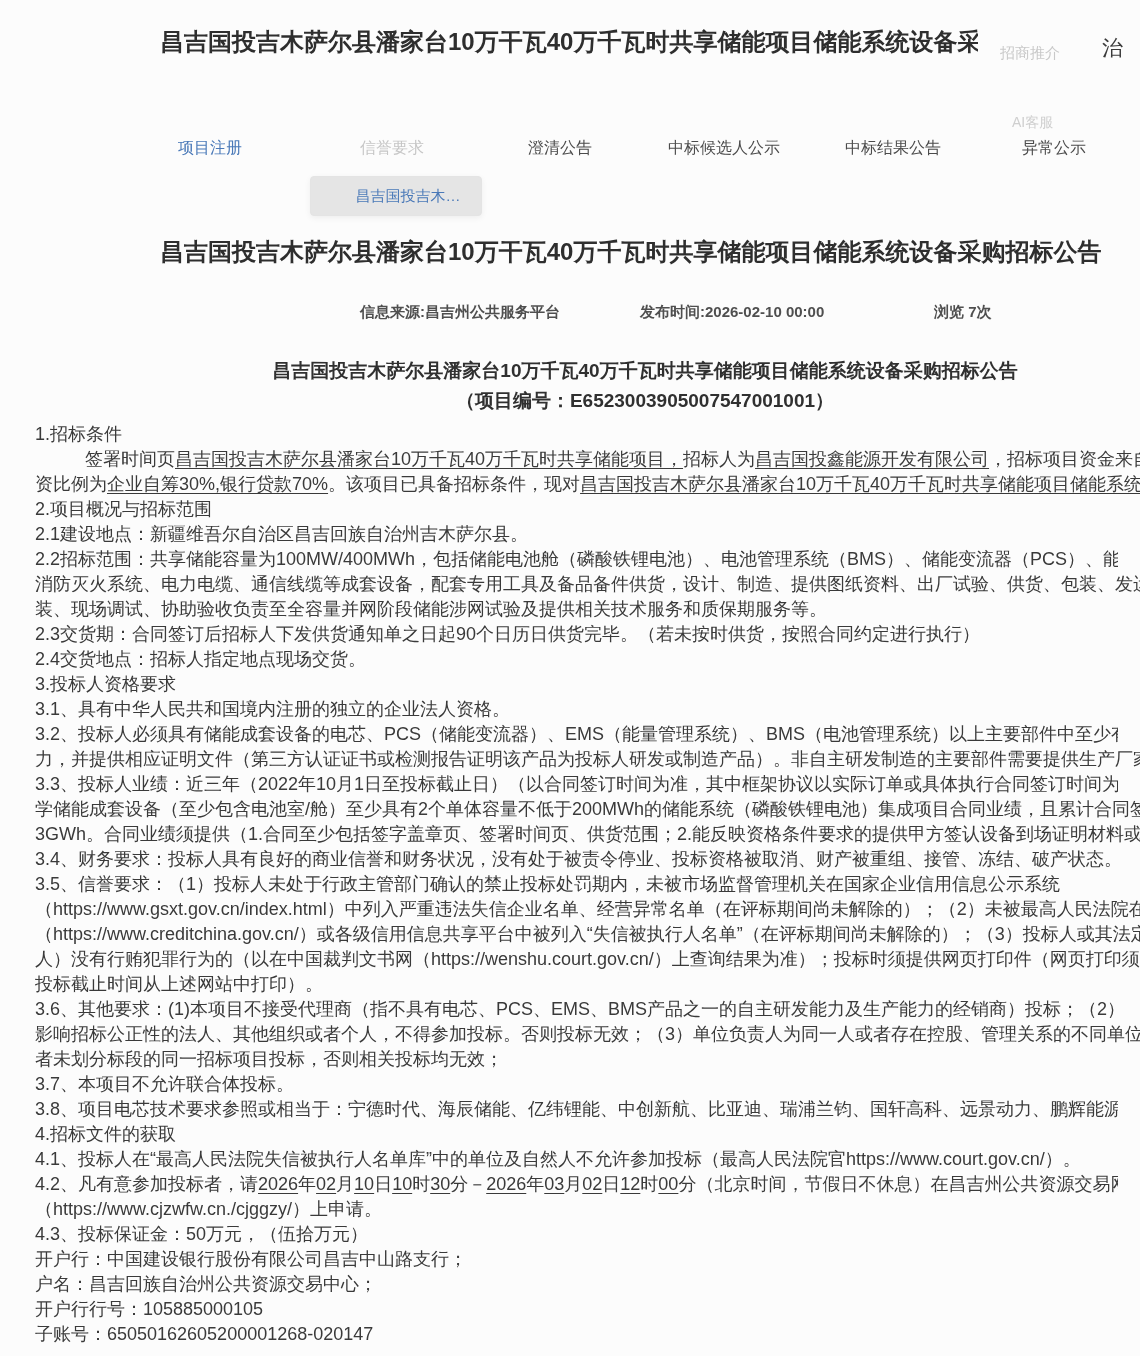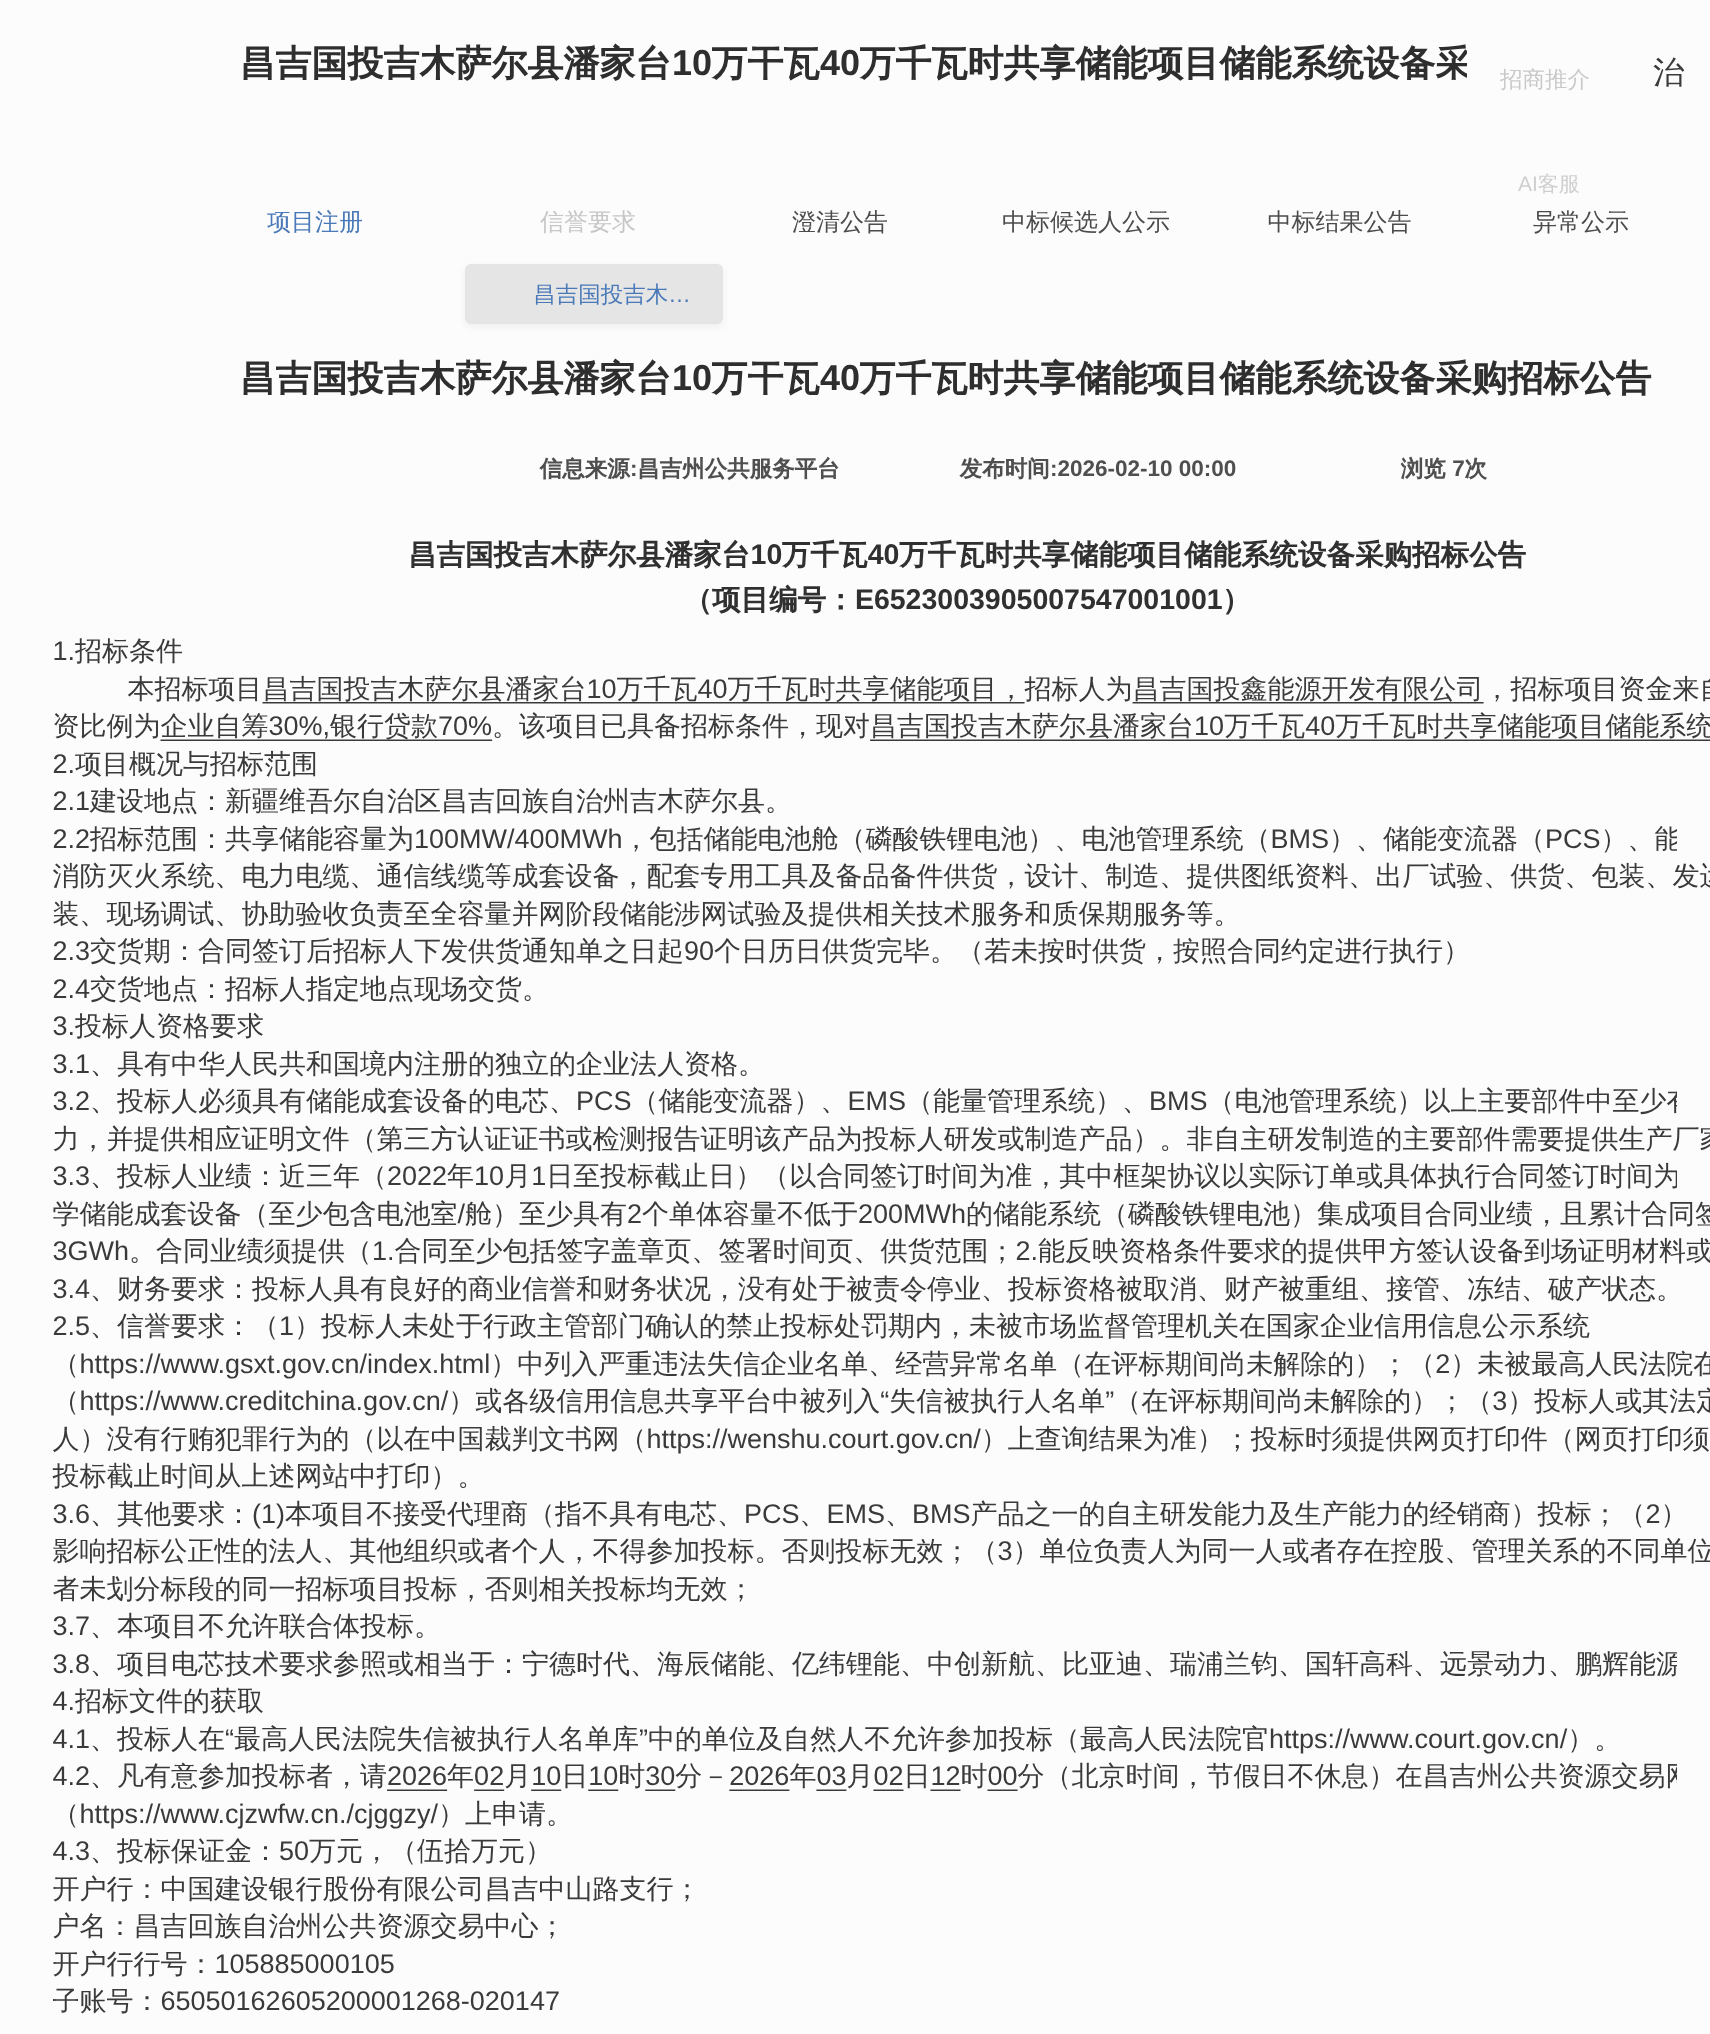--- a/index.html
+++ b/index.html
@@ -80,38 +80,38 @@
 
 <span id="meta-source" class="meta">信息来源:昌吉州公共服务平台</span>
 <span id="meta-publish" class="meta">发布时间:2026-02-10 00:00</span>
 <span id="meta-views" class="meta">浏览 7次</span>
 
 <div id="doc">
   <div class="doc-title">昌吉国投吉木萨尔县潘家台10万千瓦40万千瓦时共享储能项目储能系统设备采购招标公告</div>
   <div class="doc-title">（项目编号：E6523003905007547001001）</div>
   <div id="doc-lines">
       <div class="line i1"><span>1.招标条件</span></div>
-      <div class="line i2"><span>本招标项目</span><span class="u">昌吉国投吉木萨尔县潘家台10万千瓦40万千瓦时共享储能项目，</span><span>招标人为</span><span class="u">昌吉国投鑫能源开发有限公司</span><span>，招标项目资金来自</span></div>
+      <div class="line i2"><span>签署时间页</span><span class="u">昌吉国投吉木萨尔县潘家台10万千瓦40万千瓦时共享储能项目，</span><span>招标人为</span><span class="u">昌吉国投鑫能源开发有限公司</span><span>，招标项目资金来自</span></div>
       <div class="line i0"><span>资比例为</span><span class="u">企业自筹30%,银行贷款70%</span><span>。该项目已具备招标条件，现对</span><span class="u">昌吉国投吉木萨尔县潘家台10万千瓦40万千瓦时共享储能项目储能系统设备采购</span></div>
       <div class="line i1"><span>2.项目概况与招标范围</span></div>
       <div class="line i1"><span>2.1建设地点：新疆维吾尔自治区昌吉回族自治州吉木萨尔县。</span></div>
       <div class="line i1"><span>2.2招标范围：共享储能容量为100MW/400MWh，包括储能电池舱（磷酸铁锂电池）、电池管理系统（BMS）、储能变流器（PCS）、能量管理</span></div>
       <div class="line i0"><span>消防灭火系统、电力电缆、通信线缆等成套设备，配套专用工具及备品备件供货，设计、制造、提供图纸资料、出厂试验、供货、包装、发运、安</span></div>
       <div class="line i0"><span>装、现场调试、协助验收负责至全容量并网阶段储能涉网试验及提供相关技术服务和质保期服务等。</span></div>
       <div class="line i1"><span>2.3交货期：合同签订后招标人下发供货通知单之日起90个日历日供货完毕。（若未按时供货，按照合同约定进行执行）</span></div>
       <div class="line i1"><span>2.4交货地点：招标人指定地点现场交货。</span></div>
       <div class="line i1"><span>3.投标人资格要求</span></div>
       <div class="line i1"><span>3.1、具有中华人民共和国境内注册的独立的企业法人资格。</span></div>
       <div class="line i1"><span>3.2、投标人必须具有储能成套设备的电芯、PCS（储能变流器）、EMS（能量管理系统）、BMS（电池管理系统）以上主要部件中至少有一个</span></div>
       <div class="line i0"><span>力，并提供相应证明文件（第三方认证证书或检测报告证明该产品为投标人研发或制造产品）。非自主研发制造的主要部件需要提供生产厂家针对</span></div>
       <div class="line i1"><span>3.3、投标人业绩：近三年（2022年10月1日至投标截止日）（以合同签订时间为准，其中框架协议以实际订单或具体执行合同签订时间为准）</span></div>
       <div class="line i0"><span>学储能成套设备（至少包含电池室/舱）至少具有2个单体容量不低于200MWh的储能系统（磷酸铁锂电池）集成项目合同业绩，且累计合同签约及</span></div>
       <div class="line i0"><span>3GWh。合同业绩须提供（1.合同至少包括签字盖章页、签署时间页、供货范围；2.能反映资格条件要求的提供甲方签认设备到场证明材料或设备到</span></div>
       <div class="line i1"><span>3.4、财务要求：投标人具有良好的商业信誉和财务状况，没有处于被责令停业、投标资格被取消、财产被重组、接管、冻结、破产状态。</span></div>
-      <div class="line i1"><span>2.5、信誉要求：（1）投标人未处于行政主管部门确认的禁止投标处罚期内，未被市场监督管理机关在国家企业信用信息公示系统</span></div>
+      <div class="line i1"><span>3.5、信誉要求：（1）投标人未处于行政主管部门确认的禁止投标处罚期内，未被市场监督管理机关在国家企业信用信息公示系统</span></div>
       <div class="line i0"><span>（https://www.gsxt.gov.cn/index.html）中列入严重违法失信企业名单、经营异常名单（在评标期间尚未解除的）；（2）未被最高人民法院在</span></div>
       <div class="line i0"><span>（https://www.creditchina.gov.cn/）或各级信用信息共享平台中被列入“失信被执行人名单”（在评标期间尚未解除的）；（3）投标人或其法定</span></div>
       <div class="line i0"><span>人）没有行贿犯罪行为的（以在中国裁判文书网（https://wenshu.court.gov.cn/）上查询结果为准）；投标时须提供网页打印件（网页打印须自投</span></div>
       <div class="line i0"><span>投标截止时间从上述网站中打印）。</span></div>
       <div class="line i1"><span>3.6、其他要求：(1)本项目不接受代理商（指不具有电芯、PCS、EMS、BMS产品之一的自主研发能力及生产能力的经销商）投标；（2）与招标</span></div>
       <div class="line i0"><span>影响招标公正性的法人、其他组织或者个人，不得参加投标。否则投标无效；（3）单位负责人为同一人或者存在控股、管理关系的不同单位，不得</span></div>
       <div class="line i0"><span>者未划分标段的同一招标项目投标，否则相关投标均无效；</span></div>
       <div class="line i1"><span>3.7、本项目不允许联合体投标。</span></div>
       <div class="line i1"><span>3.8、项目电芯技术要求参照或相当于：宁德时代、海辰储能、亿纬锂能、中创新航、比亚迪、瑞浦兰钧、国轩高科、远景动力、鹏辉能源、欣旺</span></div>
       <div class="line i1"><span>4.招标文件的获取</span></div>

